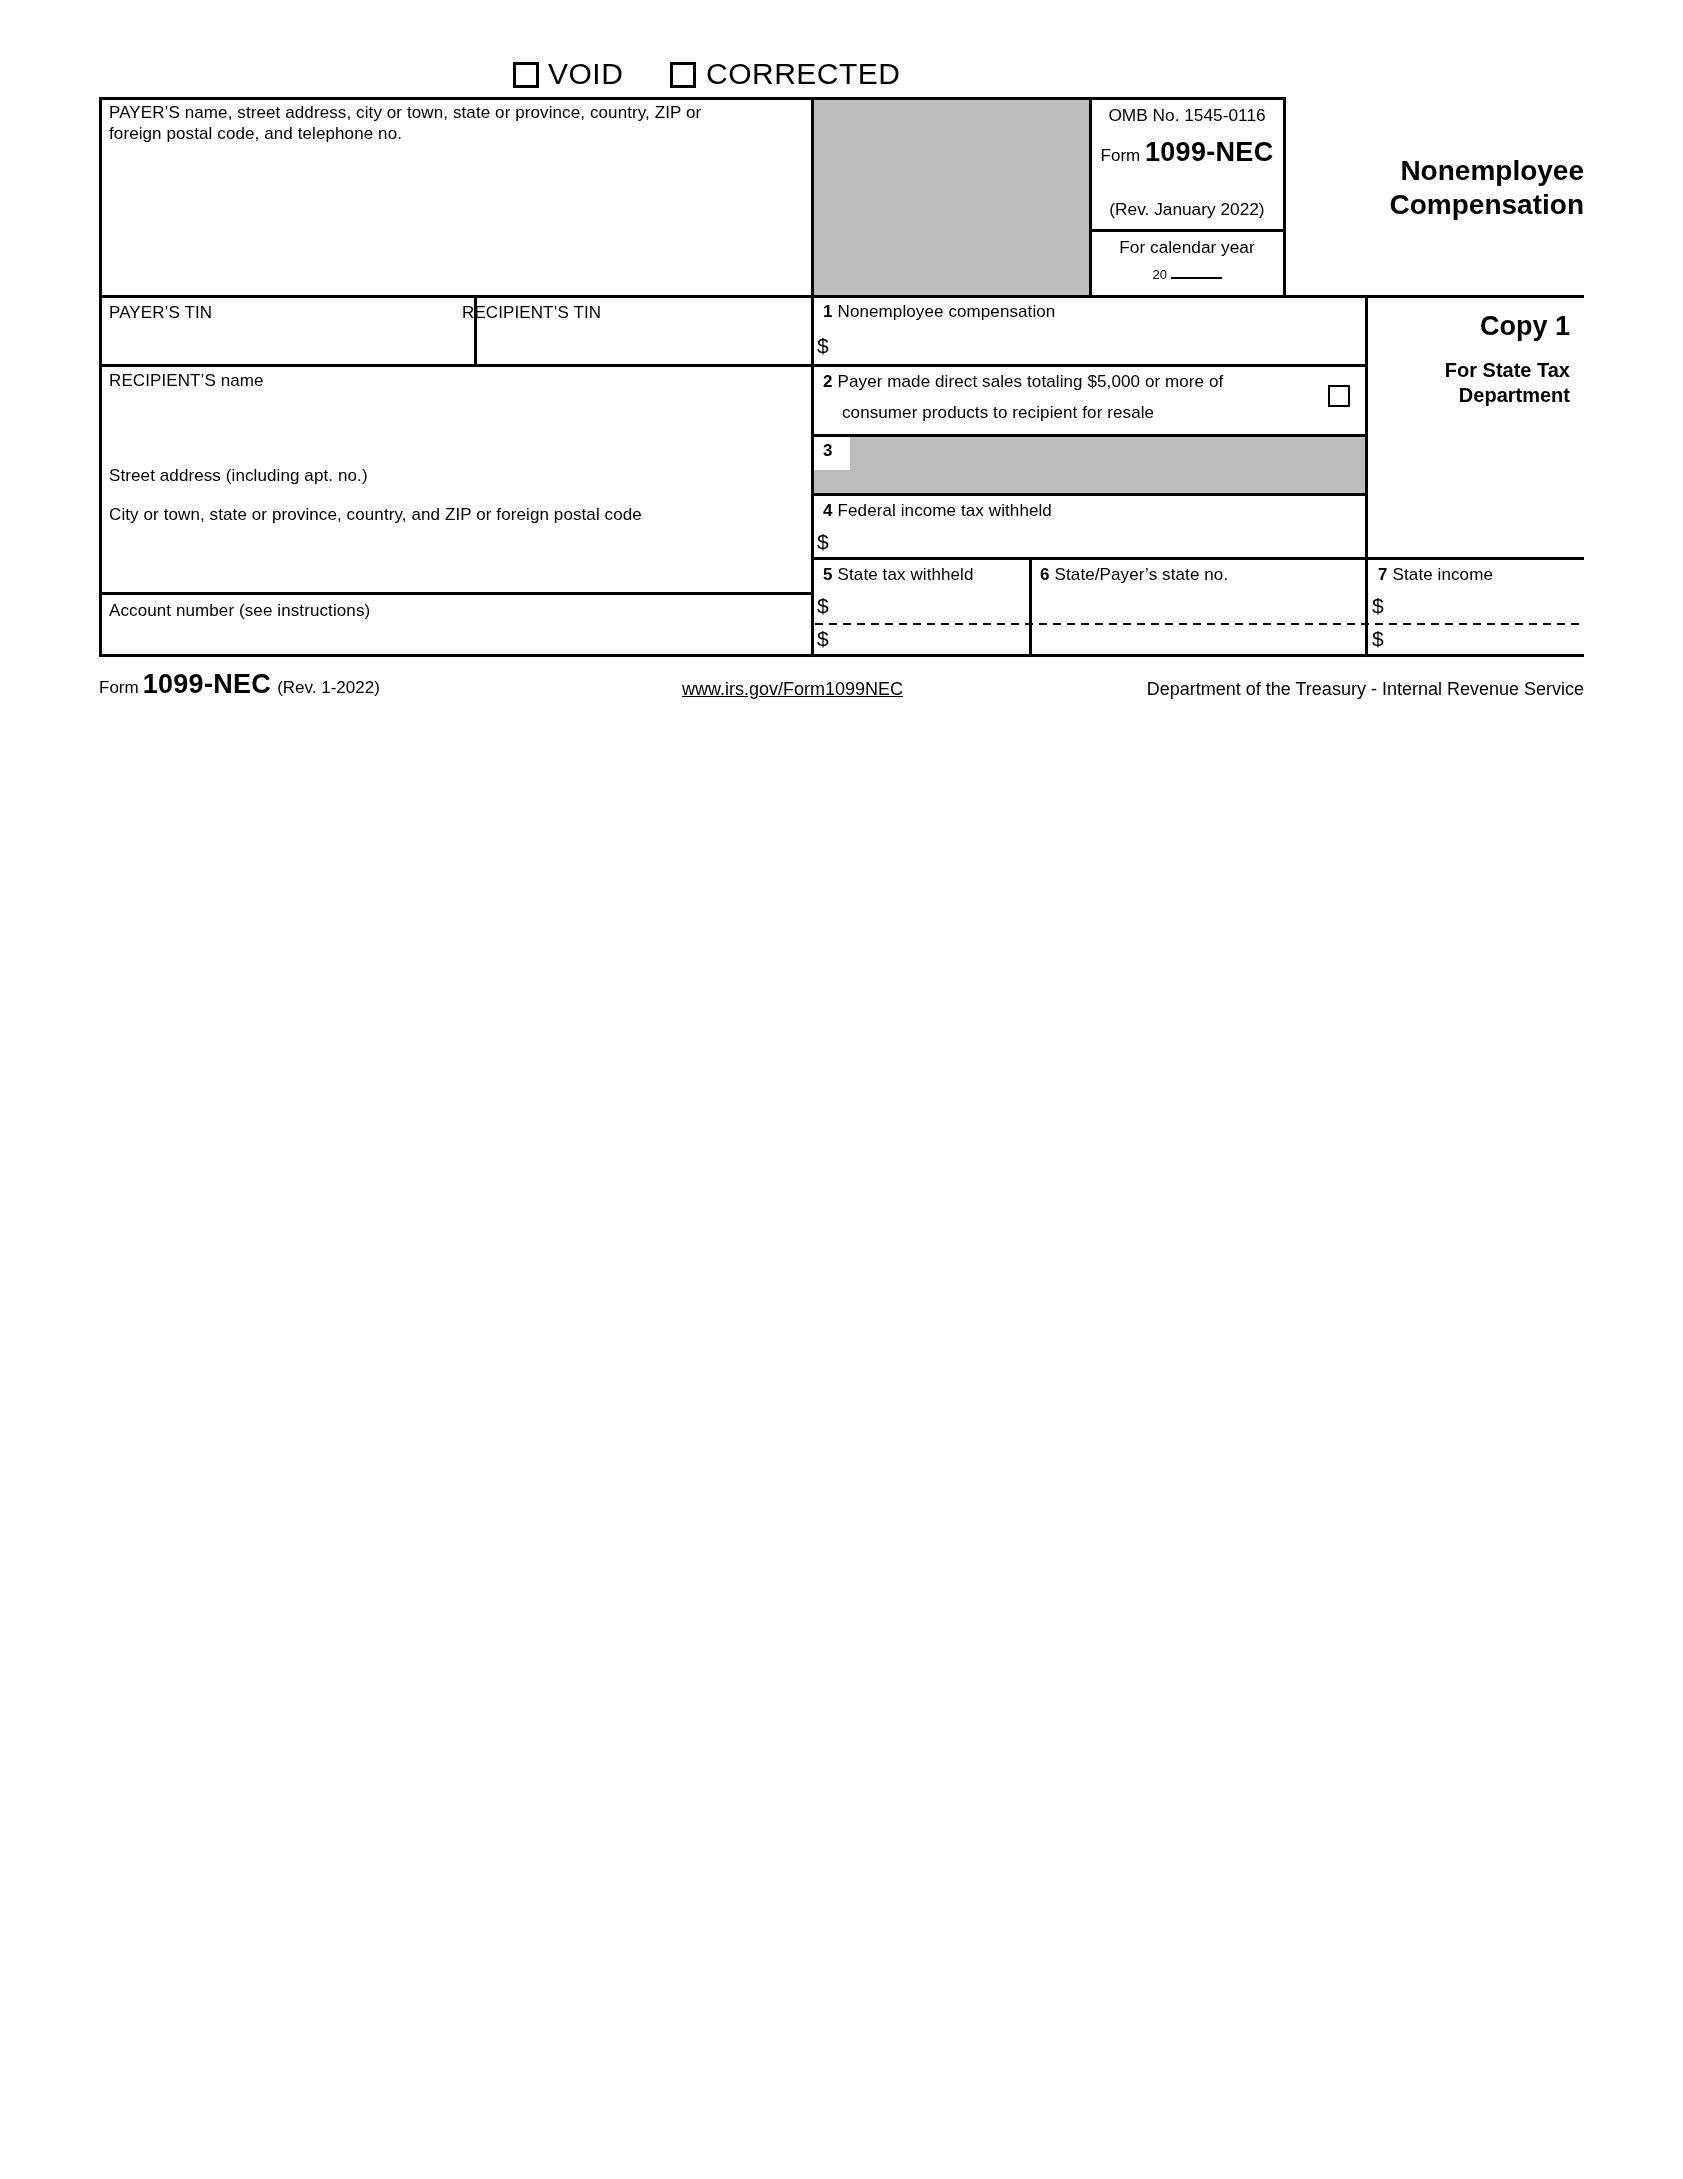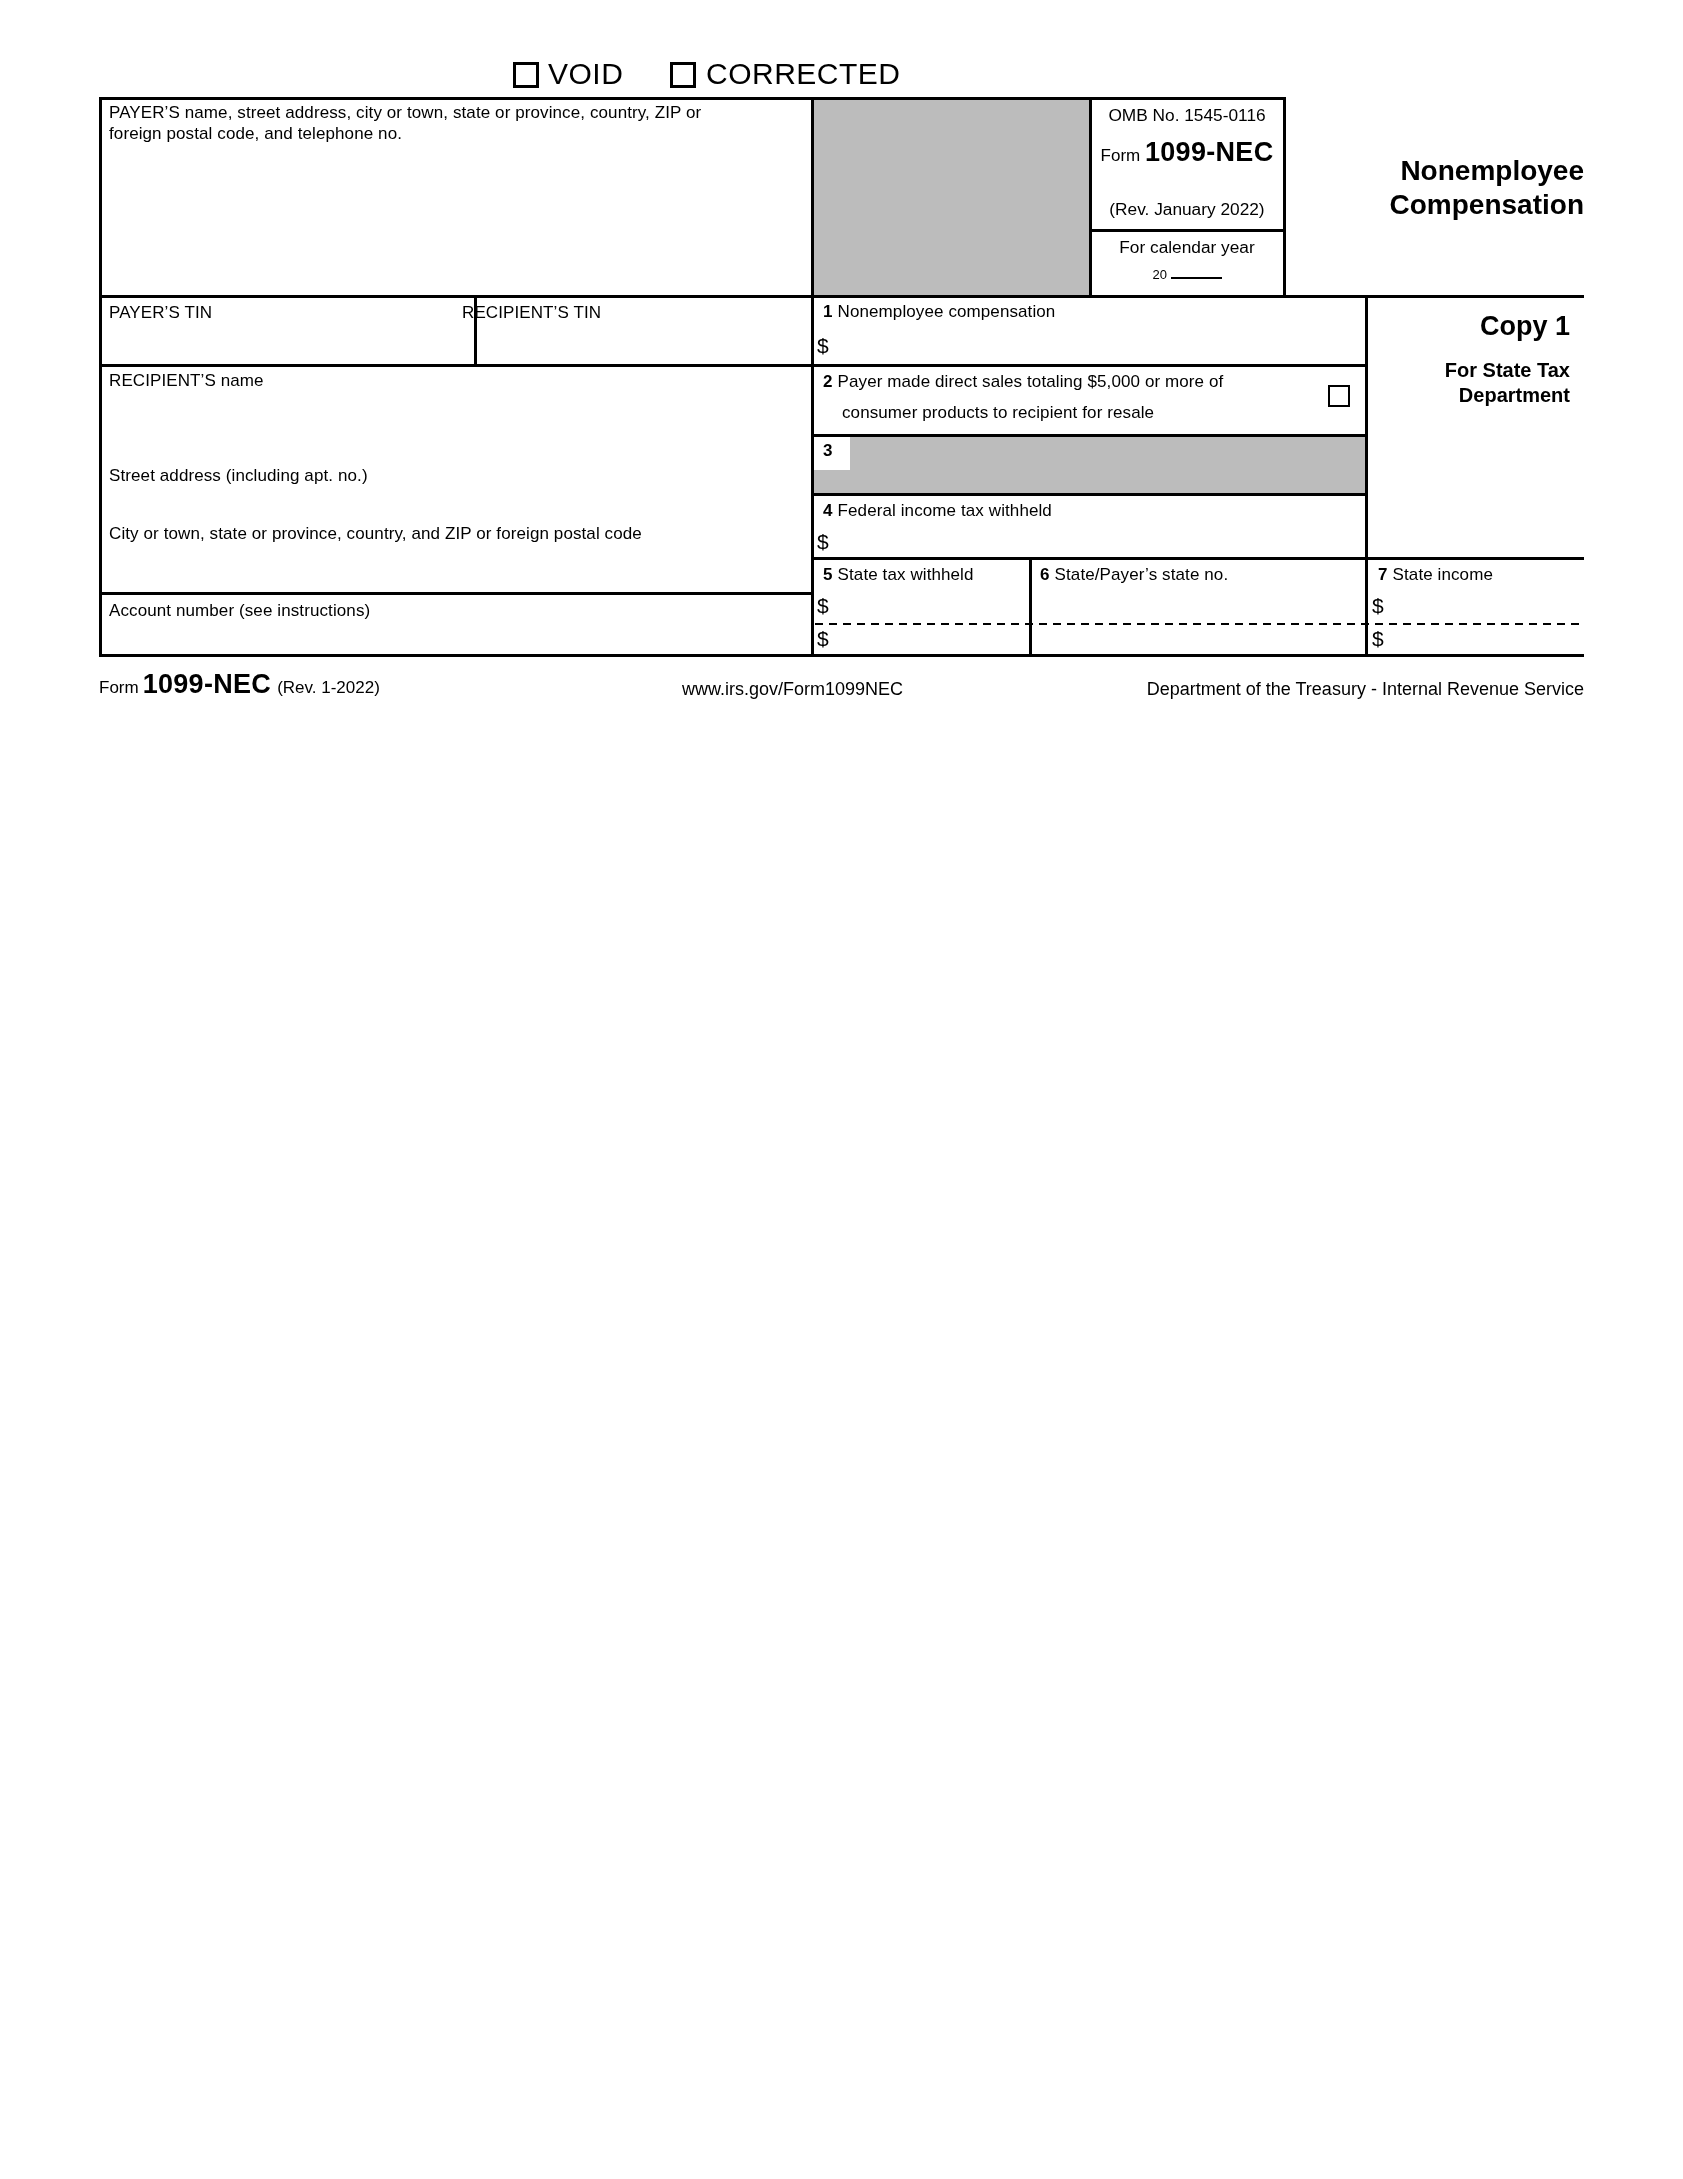--- a/index.html
+++ b/index.html
@@ -35,21 +35,21 @@
   .omb-form{top:137px;font-size:17px;}
   .omb-form .bignum{font-size:27px;font-weight:bold;letter-spacing:0.3px;}
   .omb-rev{top:199px;font-size:17.3px;}
   .omb-cal{top:237px;font-size:17.3px;}
   .omb-year{top:259px;font-size:13px;}
   .yr-blank{display:inline-block;width:51px;border-bottom:2px solid #000;height:18px;}
   .footer-left{position:absolute;left:99px;top:669px;display:flex;align-items:baseline;}
   .footer-left .fw{font-size:17px;}
   .footer-left .fn{font-size:27px;font-weight:bold;margin:0 6px 0 4px;letter-spacing:0.3px;}
   .footer-left .fr{font-size:17px;}
-  .footer-url{position:absolute;left:634px;top:679px;width:317px;text-align:center;font-size:18px;}
+  .footer-url{position:absolute;left:634px;top:679px;width:317px;text-align:center;font-size:18px;text-decoration:underline;}
   .footer-dept{position:absolute;left:990px;top:679px;width:594px;text-align:right;font-size:18px;}
   .field{position:absolute;}
 </style>
 </head>
 <body>
 
 <div id="form-canvas">
 
   <div class="cbx" style="left:513px;top:62px;width:26px;height:26px;"></div>
   <div class="bigchk-label" style="left:548px;top:59px;">VOID</div>
@@ -109,21 +109,21 @@
   <div class="field" style="left:105px;top:325px;width:361px;height:36px;"></div>
   <div class="lbl" style="left:462px;top:302px;">RECIPIENT’S TIN</div>
   <div class="field" style="left:480px;top:325px;width:322px;height:36px;"></div>
 
   <div class="lbl" style="left:109px;top:370px;">RECIPIENT’S name</div>
   <div class="field" style="left:105px;top:392px;width:693px;height:69px;"></div>
 
   <div class="lbl" style="left:109px;top:465px;">Street address (including apt. no.)</div>
   <div class="field" style="left:105px;top:487px;width:693px;height:42px;"></div>
 
-  <div class="lbl" style="left:109px;top:523px;">City or town, state or province, country, and ZIP or foreign postal code</div>
+  <div class="lbl" style="left:109px;top:504px;">City or town, state or province, country, and ZIP or foreign postal code</div>
   <div class="field" style="left:105px;top:554px;width:693px;height:36px;"></div>
 
   <div class="lbl" style="left:109px;top:600px;">Account number (see instructions)</div>
   <div class="field" style="left:105px;top:622px;width:693px;height:30px;"></div>
 
   <div class="lbl" style="left:823px;top:301px;">
     <b>1</b><span>Nonemployee compensation</span>
   </div>
   <div class="dollar" style="left:817px;top:335px;">$</div>
   <div class="field" style="left:842px;top:333px;width:515px;height:28px;"></div>

